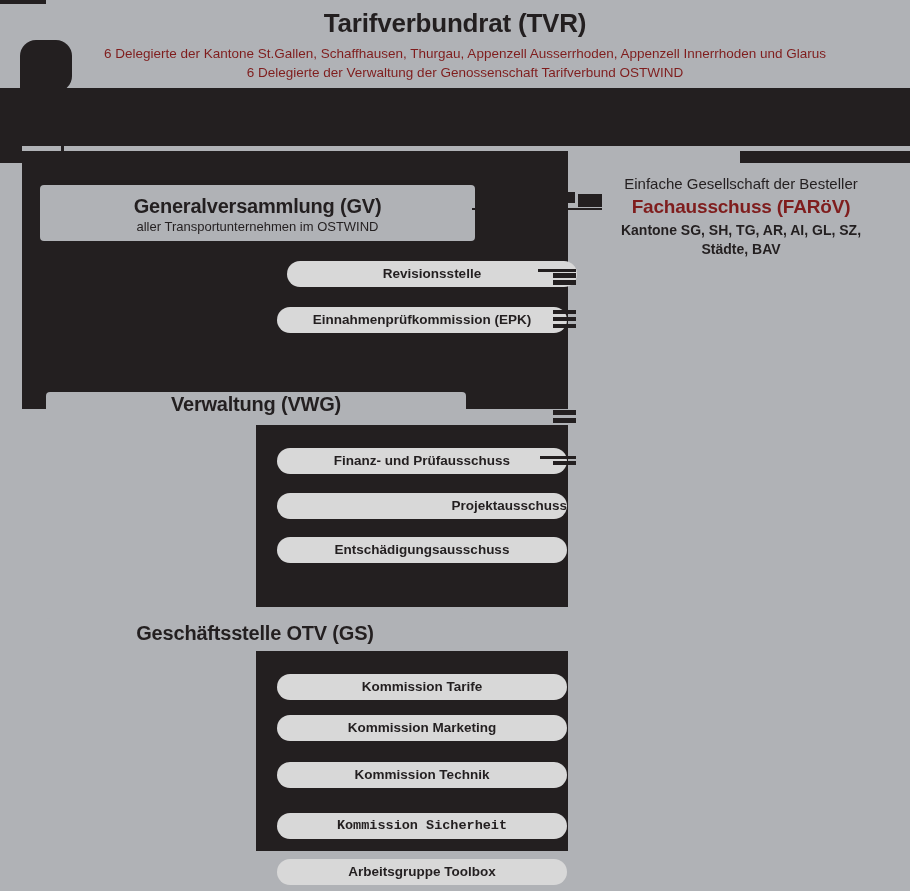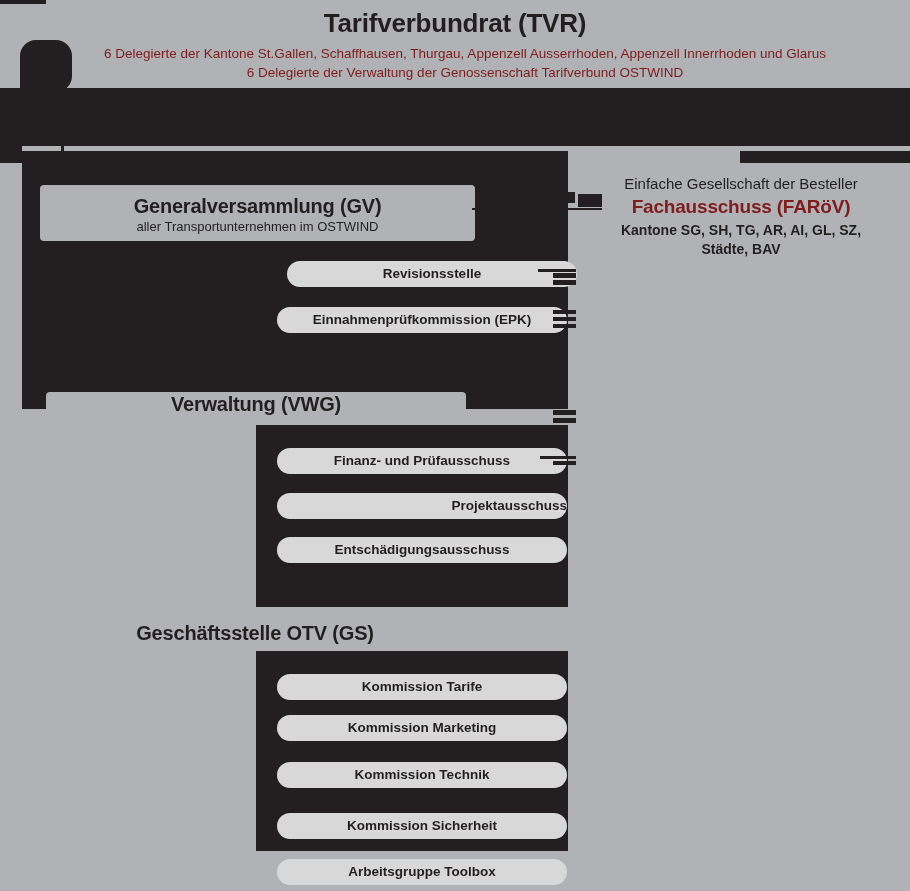--- a/index.html
+++ b/index.html
@@ -204,21 +204,21 @@
   </div>
 
   <div class="dark" style="left:256px; top:651px; width:312px; height:200px;"></div>
 
   <div class="pill" style="left:277px; top:674px; width:290px;">Kommission Tarife</div>
 
   <div class="pill" style="left:277px; top:715px; width:290px;">Kommission Marketing</div>
 
   <div class="pill" style="left:277px; top:762px; width:290px;">Kommission Technik</div>
 
-  <div class="pill" style="left:277px; top:813px; width:290px;">Kommission Sicherheit</div>
+  <div class="pill" style="left:277px; top:813px; width:290px;font-family:Liberation Mono, monospace;">Kommission Sicherheit</div>
 
   <div class="pill" style="left:277px; top:859px; width:290px;">Arbeitsgruppe Toolbox</div>
 
   <div class="fa-col">
     <div class="fa-eyebrow">Einfache Gesellschaft der Besteller</div>
     <div class="fa-title">Fachausschuss (FARöV)</div>
     <div class="fa-sub">
       <div>Kantone SG, SH, TG, AR, AI, GL, SZ,</div>
       <div>Städte, BAV</div>
     </div>

